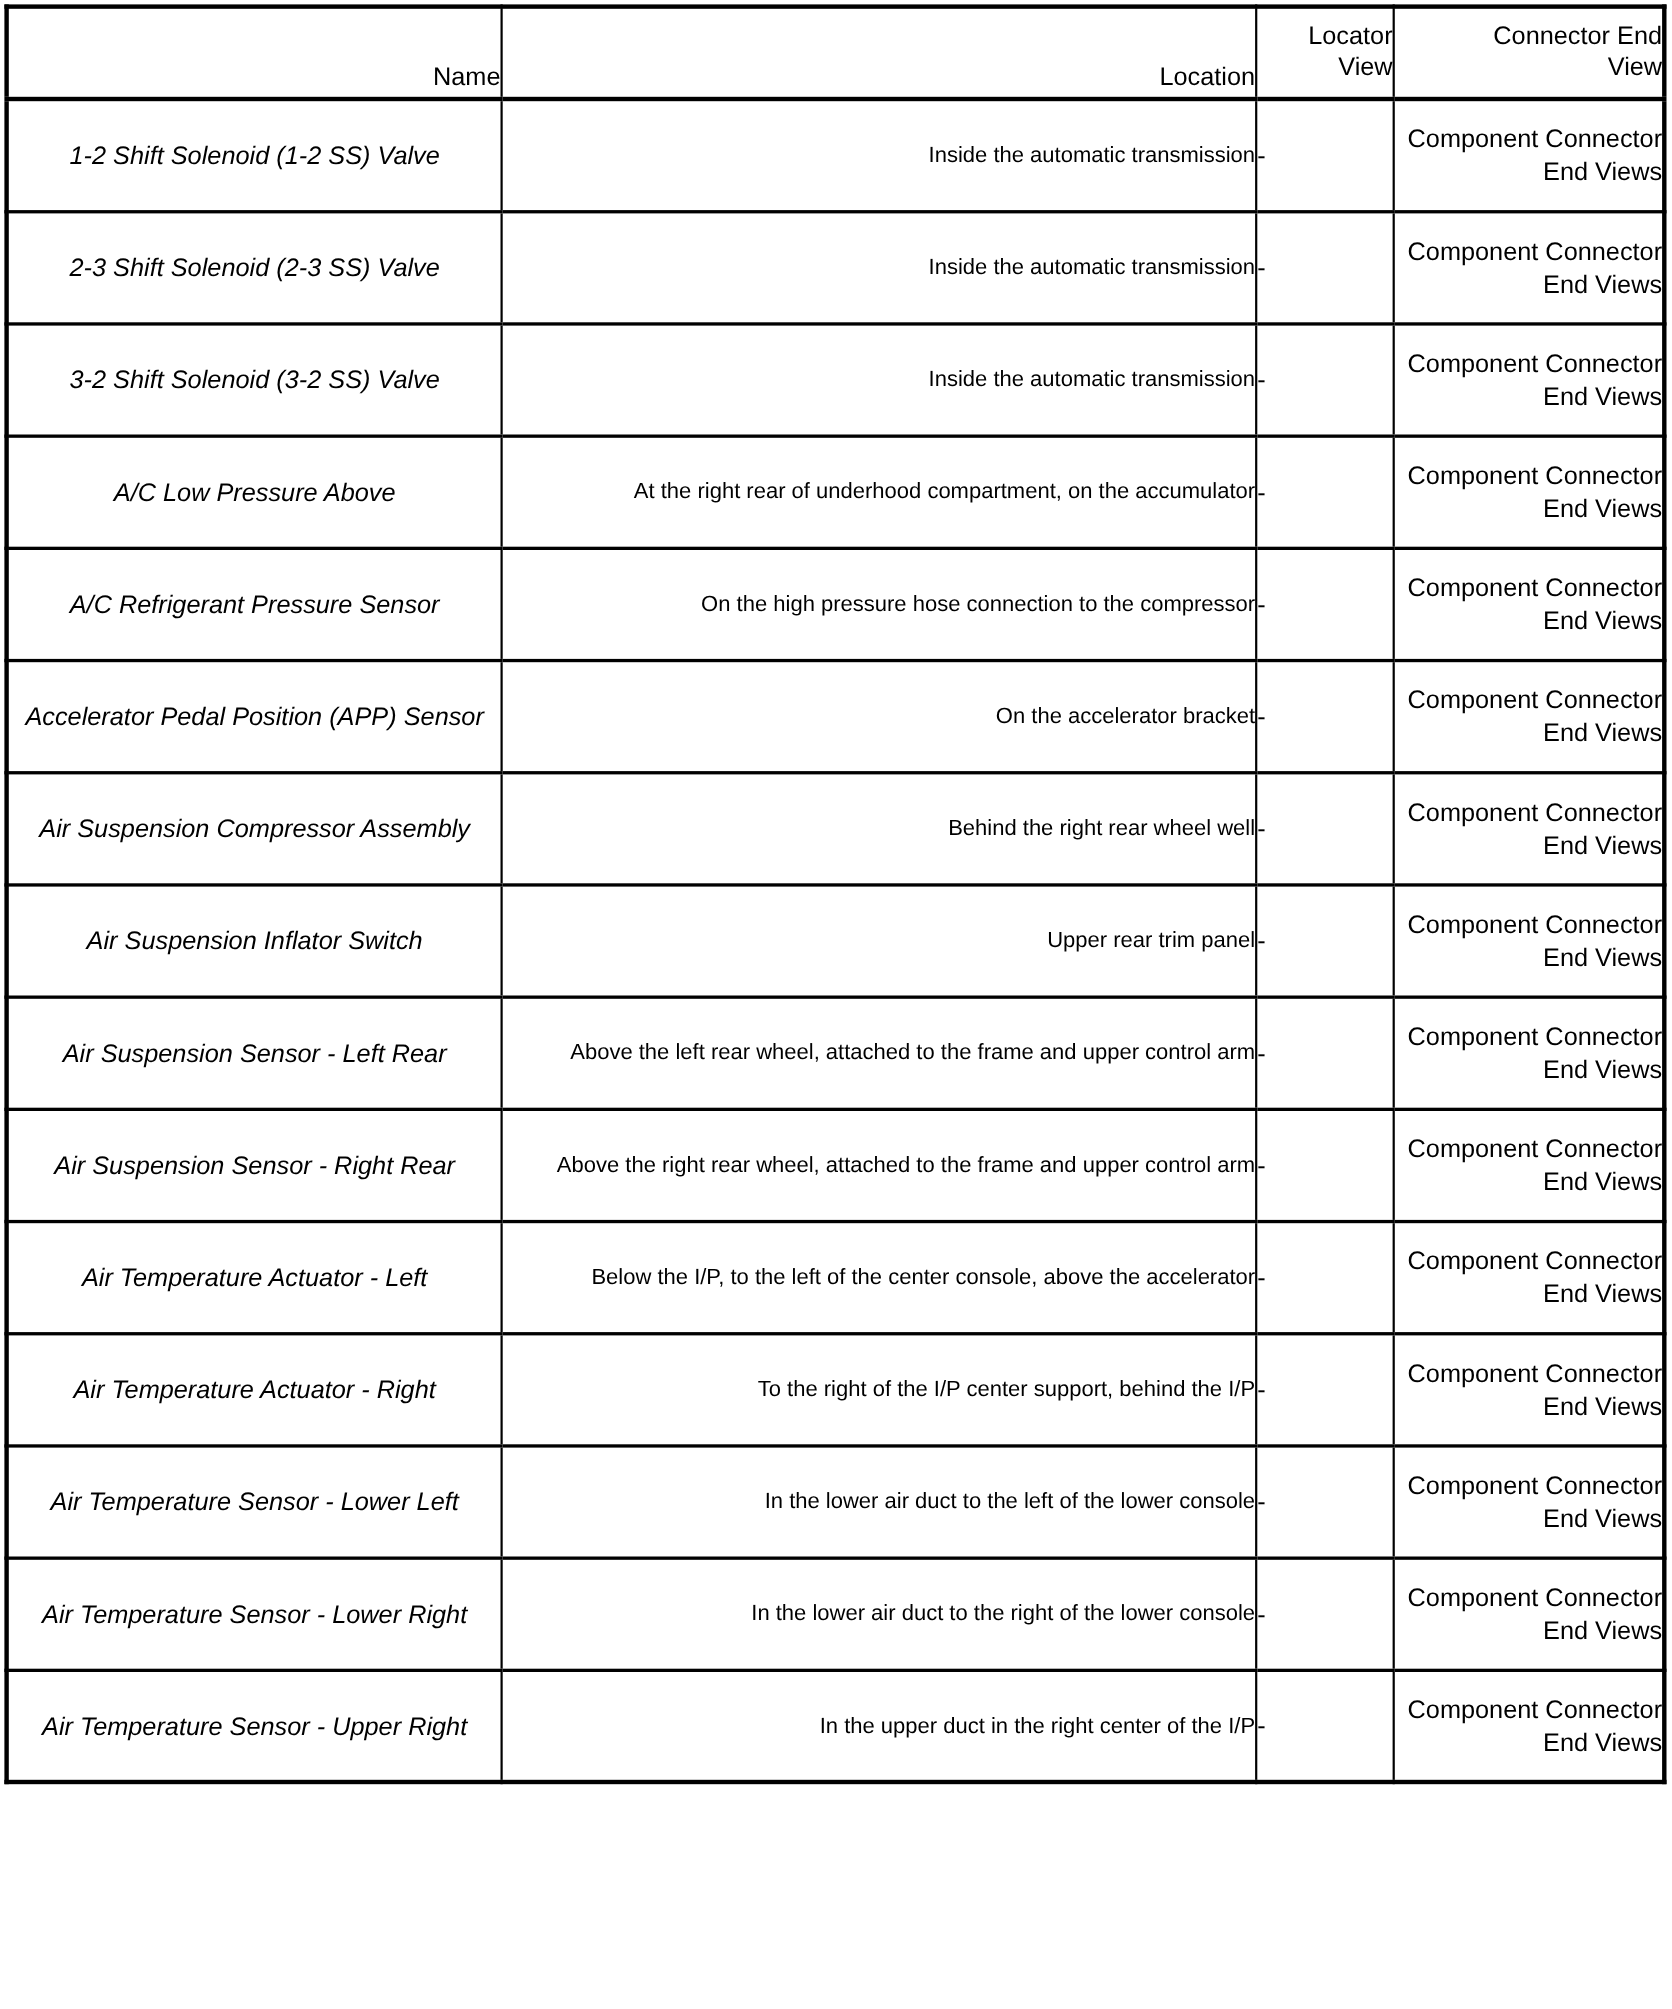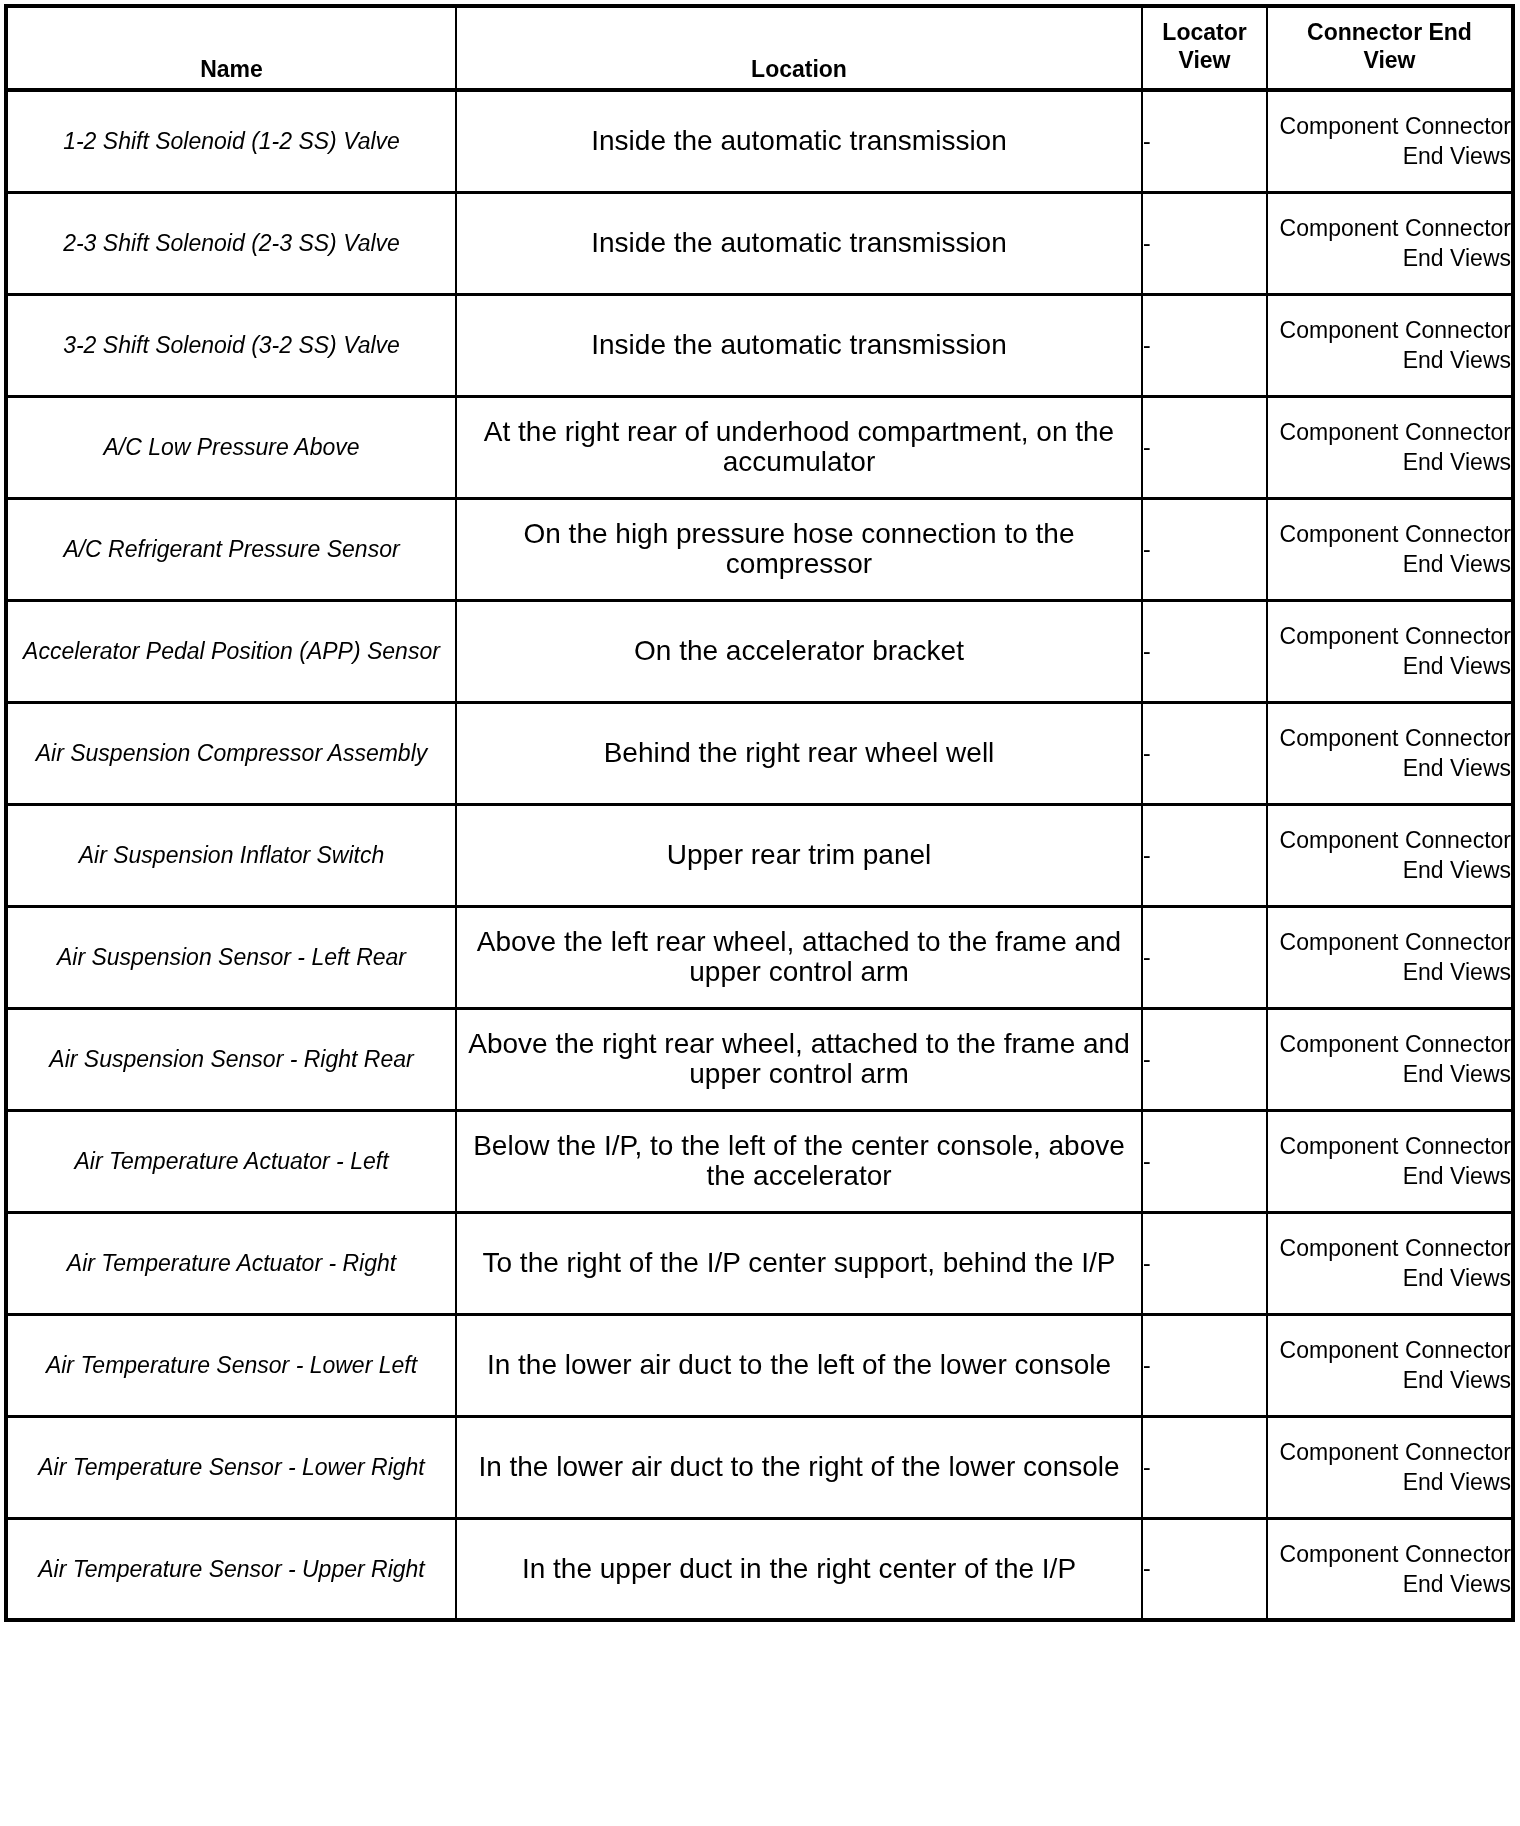--- a/index.html
+++ b/index.html
@@ -23,24 +23,24 @@
       border: 4px solid #000;
       table-layout: fixed;
     }
     table.locations th, table.locations td {
       border: 2px solid #000;
       padding: 0;
       vertical-align: middle;
     }
     table.locations thead th {
       height: 70px;
-      font-weight: bold;
+      font-weight: normal;
       font-size: 23px;
       line-height: 28px;
-      text-align: center;
+      text-align: right;
       vertical-align: bottom;
       padding-bottom: 5px;
       border-bottom: 4px solid #000;
     }
     table.locations thead th.right-head {
       vertical-align: top;
       padding-top: 10px;
       padding-bottom: 0;
     }
     table.locations tbody tr {
@@ -50,22 +50,22 @@
       border-top: 3px solid #000;
     }
     td.name-cell {
       text-align: center;
       font-size: 23px;
       line-height: 30px;
       padding: 0 6px;
       font-style: italic;
     }
     td.loc-cell {
-      text-align: center;
-      font-size: 28px;
+      text-align: right;
+      font-size: 20px;
       line-height: 30px;
       padding: 0 6px;
     }
     td.locator-cell {
       text-align: left;
       font-size: 23px;
       padding-left: 6px;
     }
     td.conn-cell {
       text-align: right;

